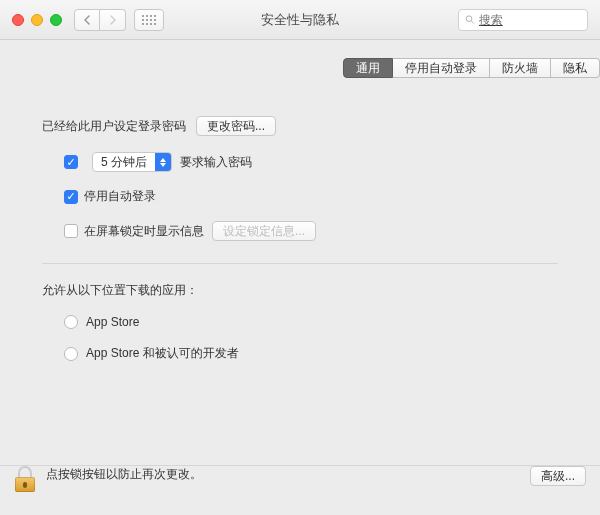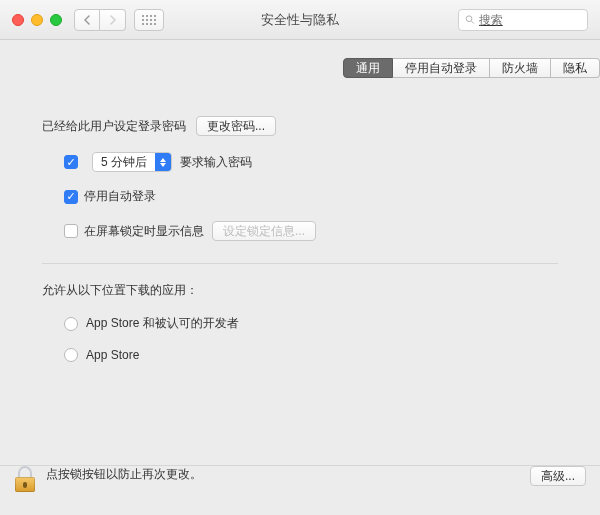--- a/index.html
+++ b/index.html
@@ -149,25 +149,25 @@
   </div>
 
   <hr class="hr">
 
   <div class="row">
     <span>允许从以下位置下载的应用：</span>
   </div>
   <div class="radiogroup">
     <div class="row">
       <span class="radio"></span>
-      <span>App Store 和被认可的开发者</span>
+      <span>App Store</span>
     </div>
     <div class="row">
       <span class="radio"></span>
-      <span>App Store</span>
+      <span>App Store 和被认可的开发者</span>
     </div>
   </div>
 </div>
 
 <div class="footer">
   <div class="lock">
     <div class="sh"></div>
       <div class="body"></div>
   </div>
   <span>点按锁按钮以防止再次更改。</span>

